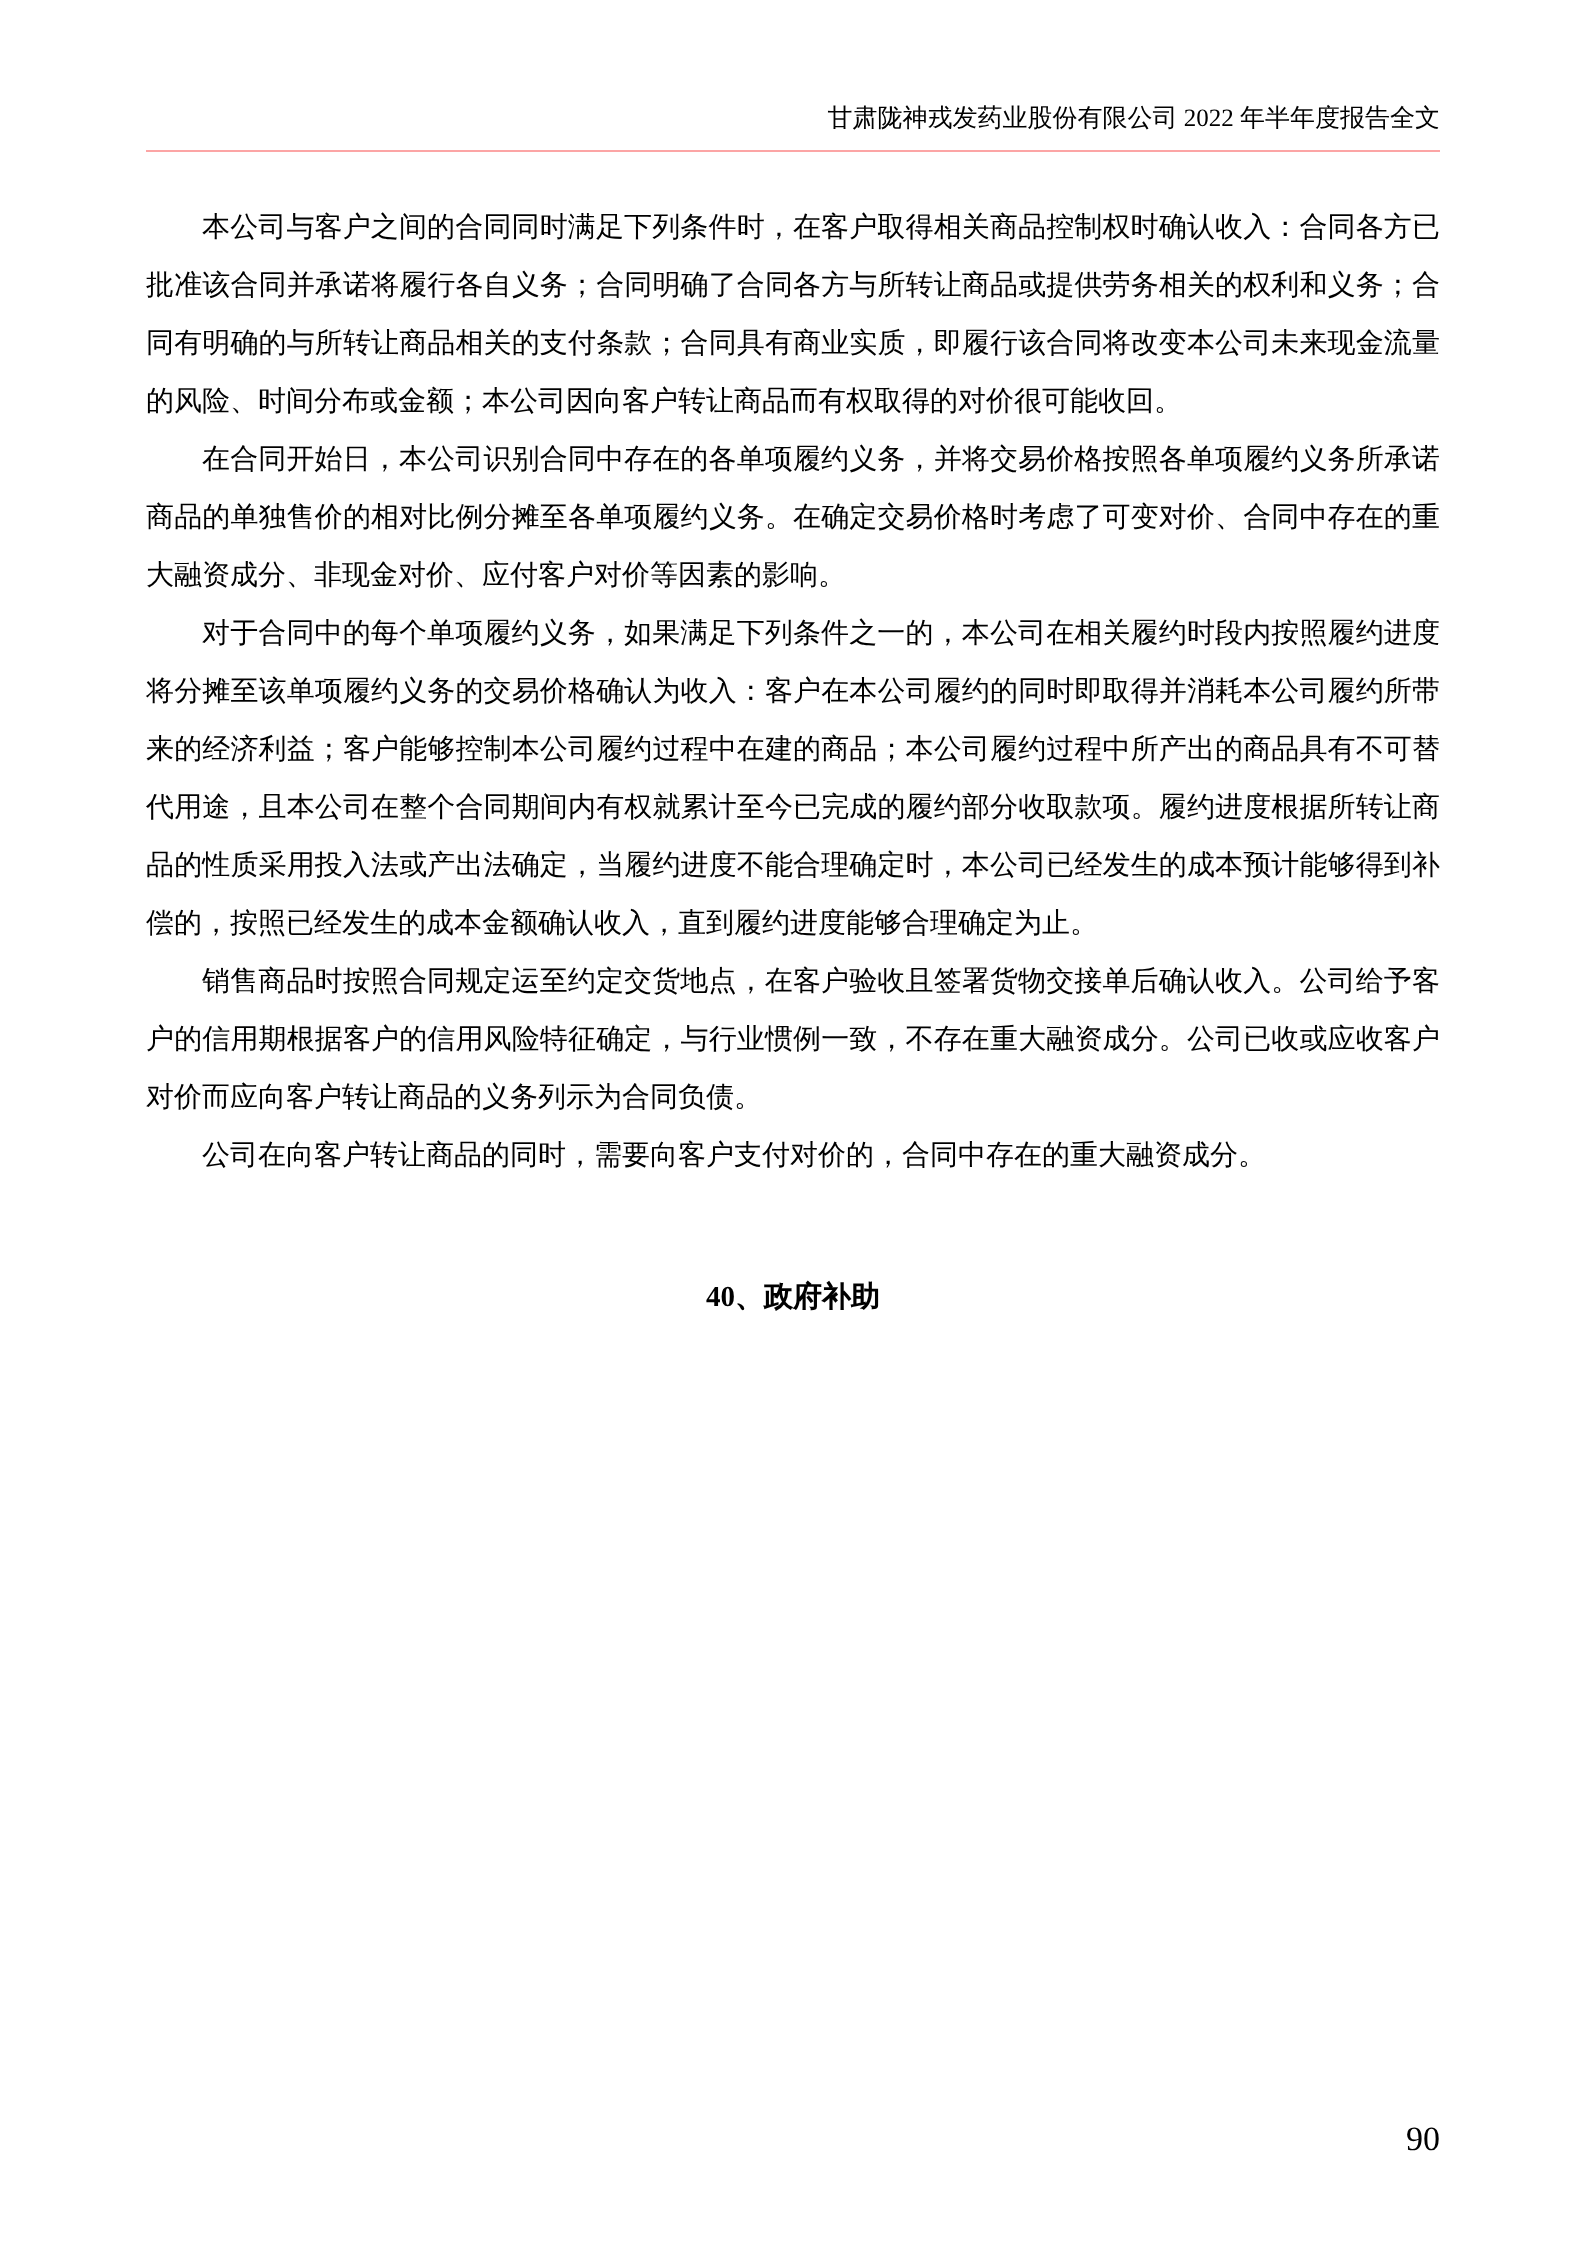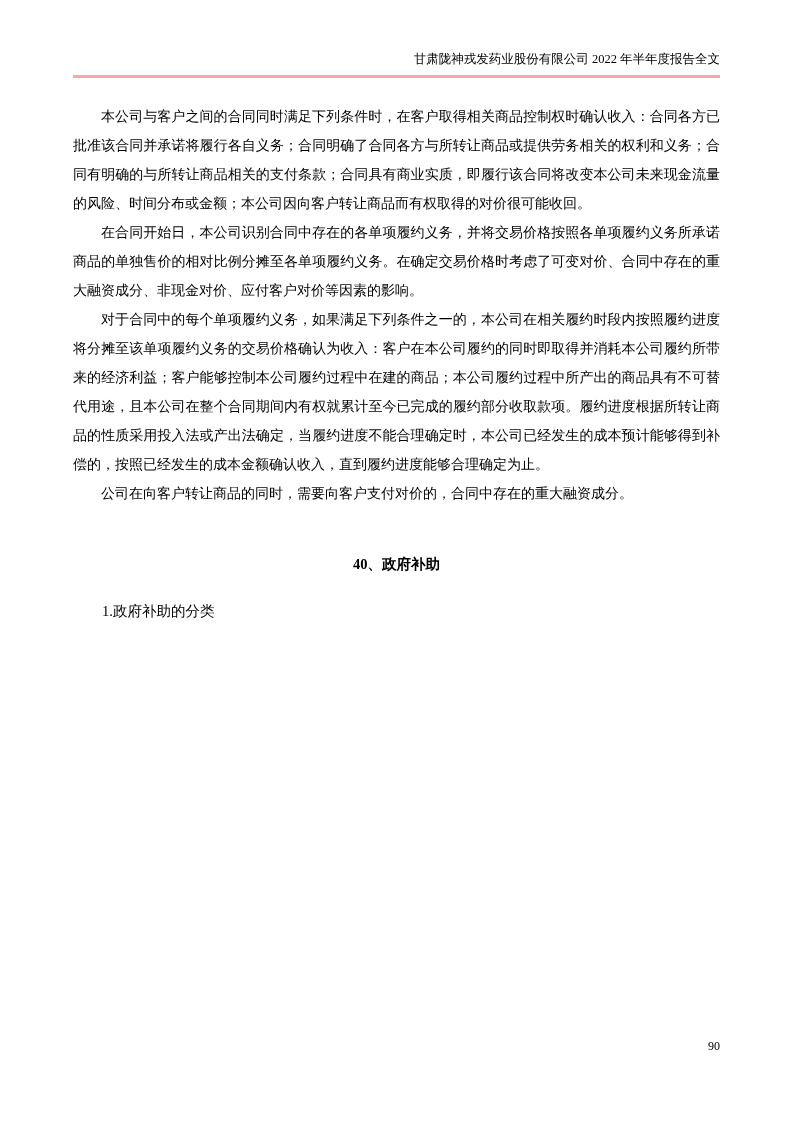--- a/index.html
+++ b/index.html
@@ -16,21 +16,21 @@
     box-sizing: border-box;
     padding: 50px 73px 0 73px;
     font-family: "Liberation Serif", "DejaVu Serif", serif;
     color: #000000;
     overflow: hidden;
   }
   .header {
     text-align: right;
     font-size: 12.5px;
     line-height: 18px;
-    border-bottom: 3px solid #fca5a5;
+    border-bottom: 1px solid #fca5a5;
     padding-bottom: 7px;
   }
   .doc-body {
     padding-top: 24px;
   }
   p.para {
     font-size: 14px;
     line-height: 29px;
     text-align: justify;
     text-indent: 2em;
@@ -57,44 +57,44 @@
   }
   p.subpara {
     font-size: 14.5px;
     line-height: 29px;
     text-align: justify;
     text-indent: 2em;
     margin: 2px 0 0 0;
   }
   .footer {
     position: absolute;
-    bottom: 68px;
+    bottom: 42px;
     right: 73px;
-    font-size: 12px;
+    font-size: 17px;
   }
 </style>
 </head>
 <body>
 
 <div class="page">
 
   <div class="header">
     <span class="header-title">甘肃陇神戎发药业股份有限公司 2022 年半年度报告全文</span>
   </div>
 
   <div class="doc-body">
     <p class="para">本公司与客户之间的合同同时满足下列条件时，在客户取得相关商品控制权时确认收入：合同各方已批准该合同并承诺将履行各自义务；合同明确了合同各方与所转让商品或提供劳务相关的权利和义务；合同有明确的与所转让商品相关的支付条款；合同具有商业实质，即履行该合同将改变本公司未来现金流量的风险、时间分布或金额；本公司因向客户转让商品而有权取得的对价很可能收回。</p>
     <p class="para">在合同开始日，本公司识别合同中存在的各单项履约义务，并将交易价格按照各单项履约义务所承诺商品的单独售价的相对比例分摊至各单项履约义务。在确定交易价格时考虑了可变对价、合同中存在的重大融资成分、非现金对价、应付客户对价等因素的影响。</p>
     <p class="para">对于合同中的每个单项履约义务，如果满足下列条件之一的，本公司在相关履约时段内按照履约进度将分摊至该单项履约义务的交易价格确认为收入：客户在本公司履约的同时即取得并消耗本公司履约所带来的经济利益；客户能够控制本公司履约过程中在建的商品；本公司履约过程中所产出的商品具有不可替代用途，且本公司在整个合同期间内有权就累计至今已完成的履约部分收取款项。履约进度根据所转让商品的性质采用投入法或产出法确定，当履约进度不能合理确定时，本公司已经发生的成本预计能够得到补偿的，按照已经发生的成本金额确认收入，直到履约进度能够合理确定为止。</p>
+    <p class="para">销售商品时按照合同规定运至约定交货地点，在客户验收且签署货物交接单后确认收入。公司给予客户的信用期根据客户的信用风险特征确定，与行业惯例一致，不存在重大融资成分。公司已收或应收客户对价而应向客户转让商品的义务列示为合同负债。</p>
     <p class="para">公司在向客户转让商品的同时，需要向客户支付对价的，合同中存在的重大融资成分。</p>
 
 
     <h2 class="section">40、政府补助</h2>
 
-    <p class="subsection">1.政府补助的分类</p>
 
   </div>
 
   <div class="footer">
     <span>90</span>
   </div>
 
 </div>
 
 </body></html>

